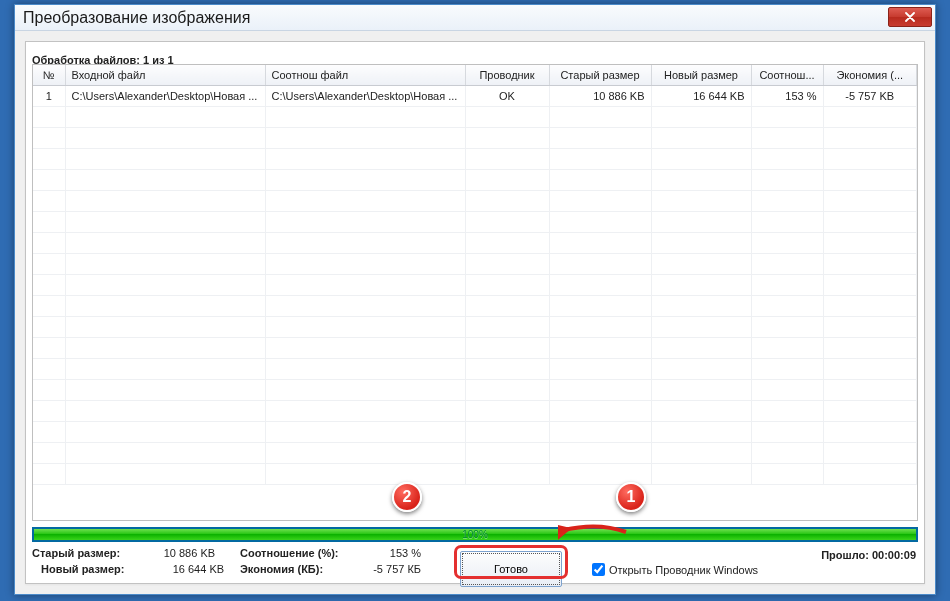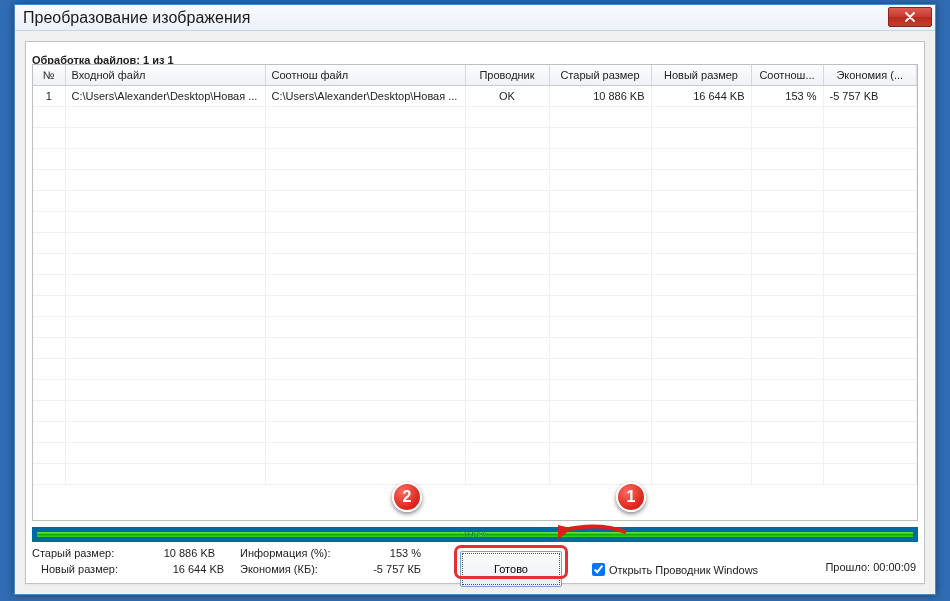--- a/index.html
+++ b/index.html
@@ -98,29 +98,29 @@
     height: 18px;
   }
   tbody tr.empty td { color: transparent; }
   .col-n { width: 32px; text-align: center; }
   .col-in { width: 200px; }
   .col-out { width: 200px; }
   .col-info { width: 84px; text-align: center; }
   .col-old { width: 102px; text-align: right; }
   .col-new { width: 100px; text-align: right; }
   .col-ratio { width: 72px; text-align: right; }
-  .col-save { text-align: left; }
+  .col-save { text-align: center; }
   thead th.col-info, thead th.col-old, thead th.col-new, thead th.col-ratio, thead th.col-save { text-align: center; }
 
   .progress-bar {
     position: absolute;
     left: 6px; right: 6px;
     bottom: 41px;
     height: 15px;
-    border: 5px solid #0369a1;
+    border: 2px solid #0369a1;
     background: #fef9c3;
     overflow: hidden;
   }
   .progress-fill {
     position: absolute;
     left: 0; top: 0; bottom: 0; right: 0;
     background: linear-gradient(#6fe04e, #22c40f 49%, #0db200 50%, #3ad41a);
   }
   .progress-text {
     position: absolute;
@@ -137,21 +137,21 @@
     position: absolute;
     left: 6px; right: 6px; bottom: 4px;
     height: 34px;
     font-size: 11px;
     color: #222;
   }
   .kv {
     position: absolute;
     white-space: nowrap;
   }
-  .kv .k { font-weight: normal; display: inline-block; }
+  .kv .k { font-weight: bold; display: inline-block; }
   .kv .v { display: inline-block; text-align: right; }
 
   .done-btn {
     position: absolute;
     left: 428px;
     top: 6px;
     width: 102px;
     height: 36px;
     background: linear-gradient(#fdfdfd, #e9eef5);
     border: 1px solid #7da2ce;
@@ -176,22 +176,22 @@
     left: 560px;
     top: 18px;
     display: flex;
     align-items: center;
     gap: 4px;
   }
   .chk-wrap input { margin: 0; }
   .elapsed {
     position: absolute;
     right: 2px;
-    top: 16px;
-    font-weight: normal;
+    top: 4px;
+    font-weight: bold;
   }
 
   .marker {
     position: absolute;
     width: 30px;
     height: 30px;
     border-radius: 50%;
     background: radial-gradient(circle at 35% 30%, #ff6b5f, #d9231a 70%);
     border: 2px solid #fff;
     box-shadow: 0 2px 4px rgba(0,0,0,0.5);
@@ -441,21 +441,21 @@
     <div class="footer">
       <div class="kv" style="left:0; top:2px;">
         <span class="k" style="width:100px;">Старый размер:</span>
         <span class="v" style="width:80px;">10 886 KB</span>
       </div>
       <div class="kv" style="left:9px; top:18px;">
         <span class="k" style="width:100px;">Новый размер:</span>
         <span class="v" style="width:80px;">16 644 KB</span>
       </div>
       <div class="kv" style="left:208px; top:2px;">
-        <span class="k" style="width:112px;">Информация (%):</span>
+        <span class="k" style="width:112px;">Соотношение (%):</span>
         <span class="v" style="width:66px;">153 %</span>
       </div>
       <div class="kv" style="left:208px; top:18px;">
         <span class="k" style="width:112px;">Экономия (КБ):</span>
         <span class="v" style="width:66px;">-5 757 КБ</span>
       </div>
 
       <button class="done-btn">Готово</button>
       <div class="done-outline"></div>
 

